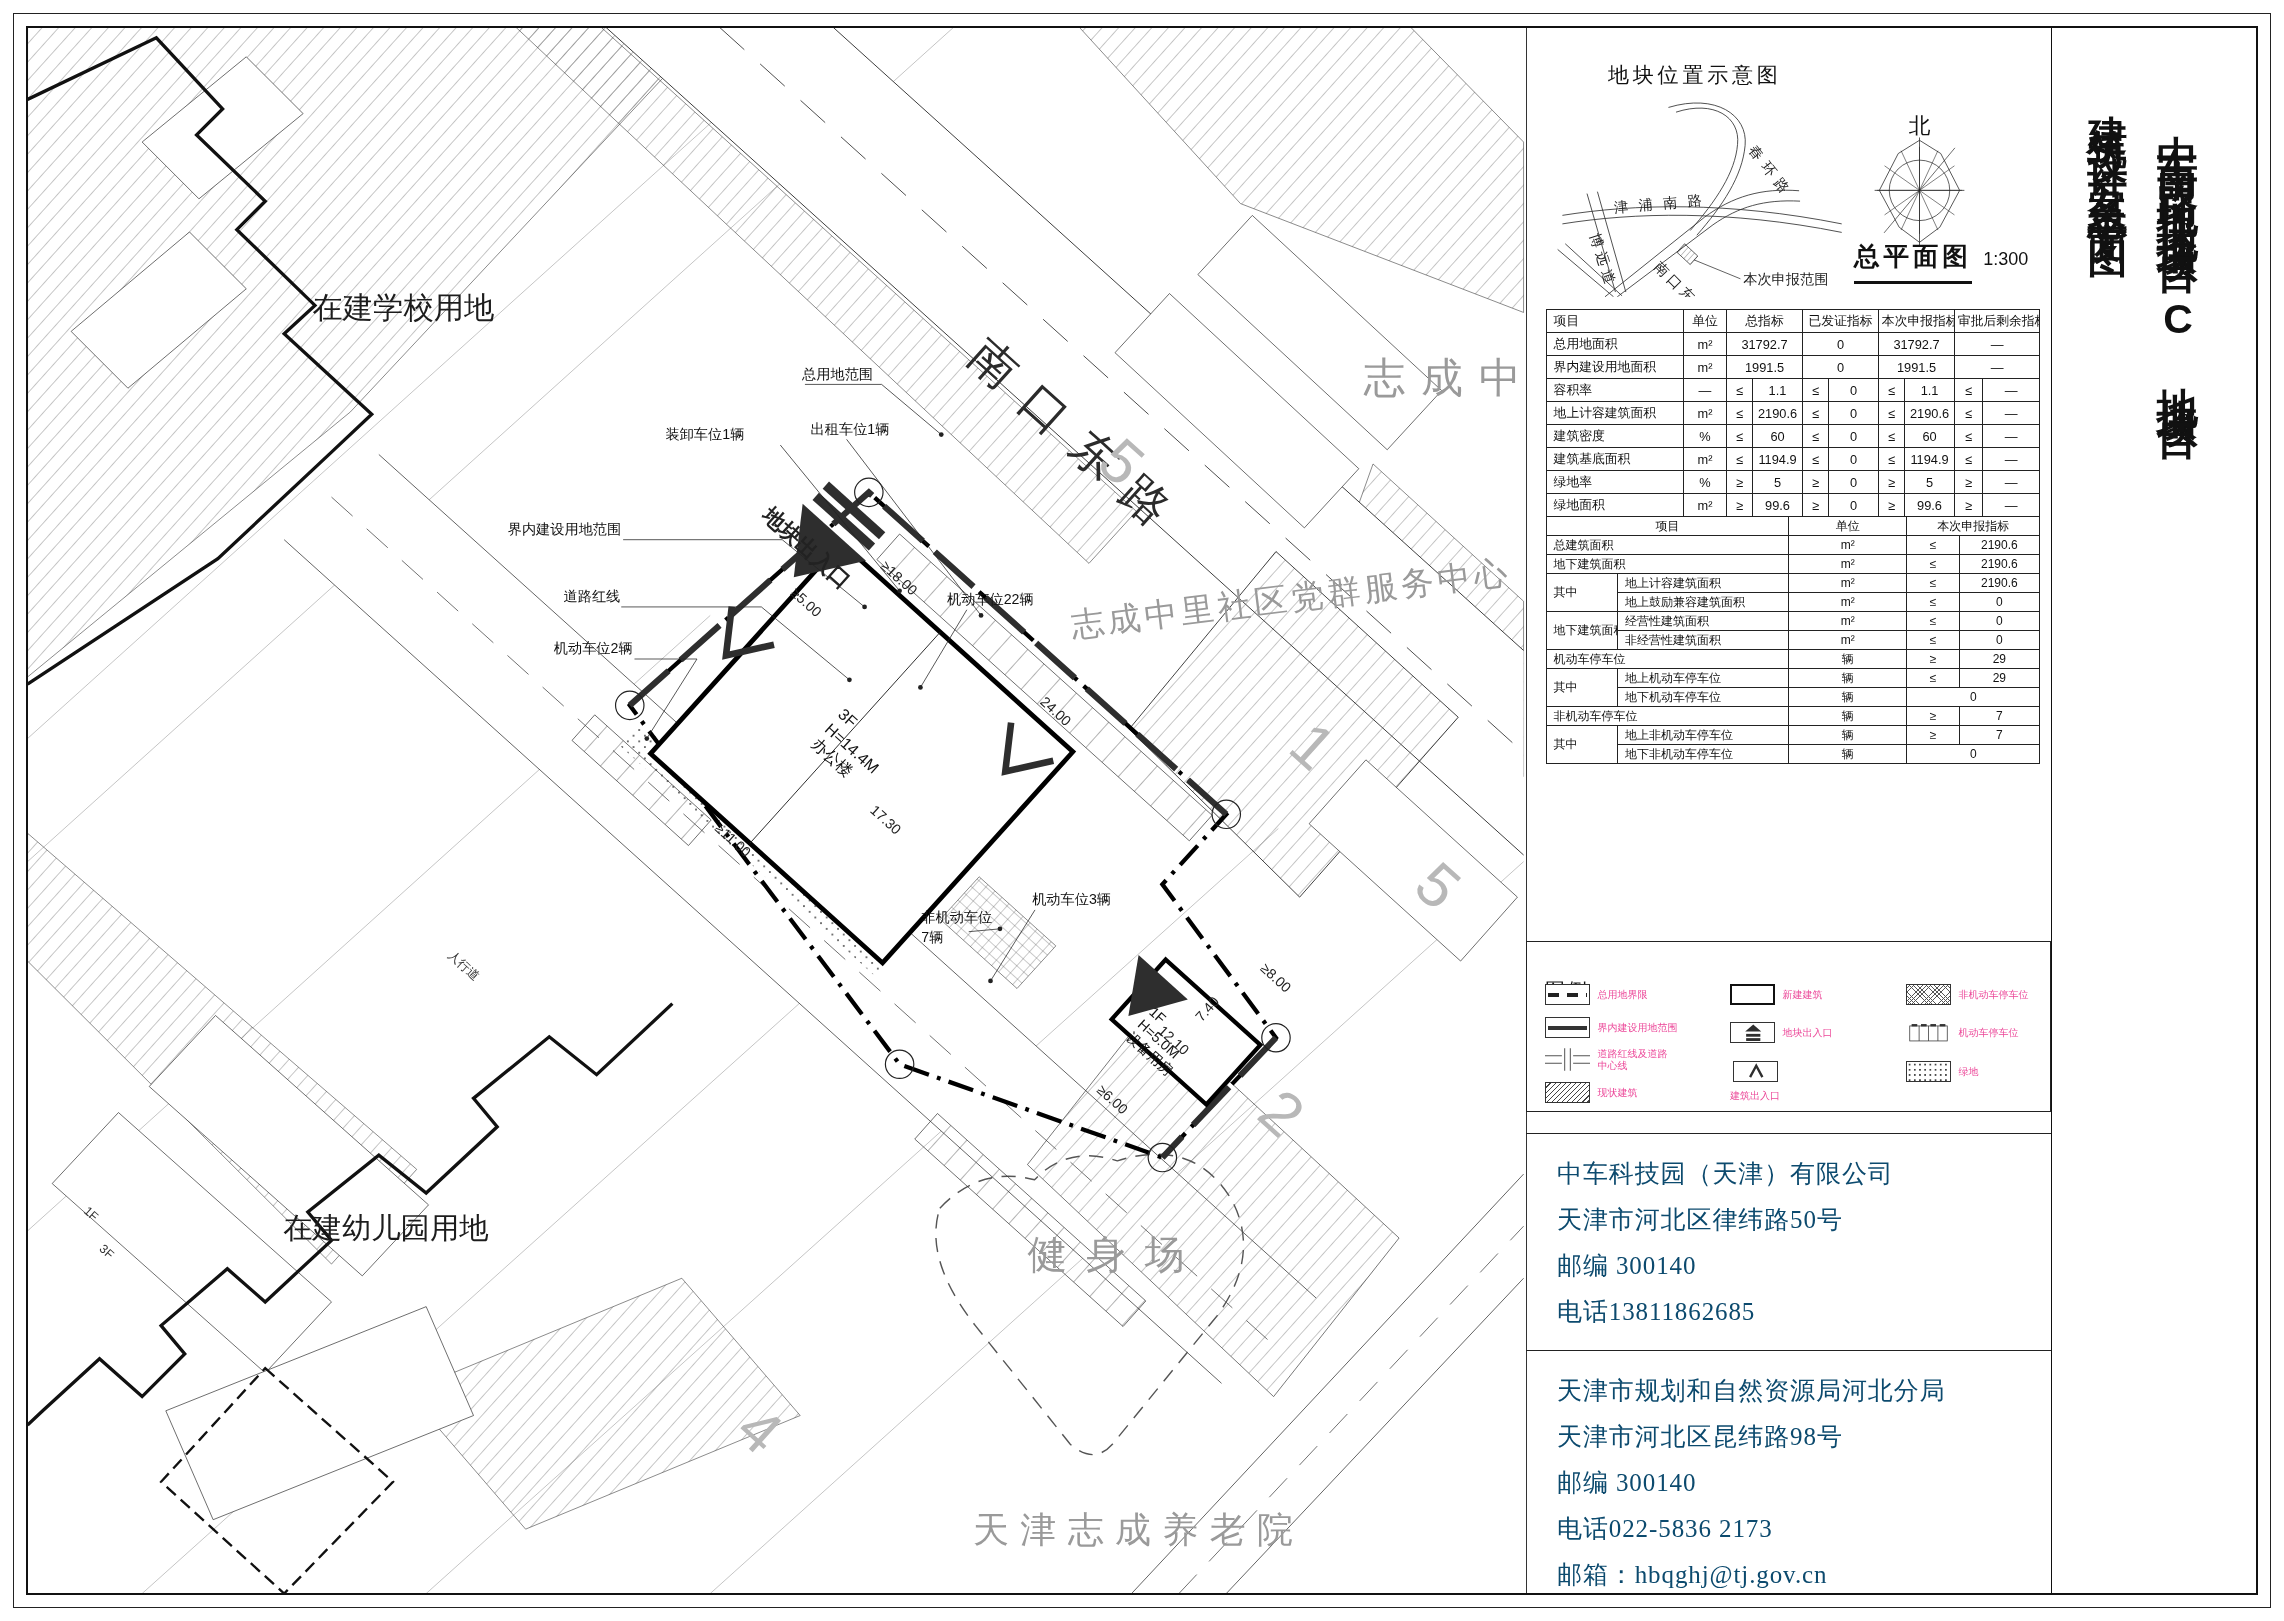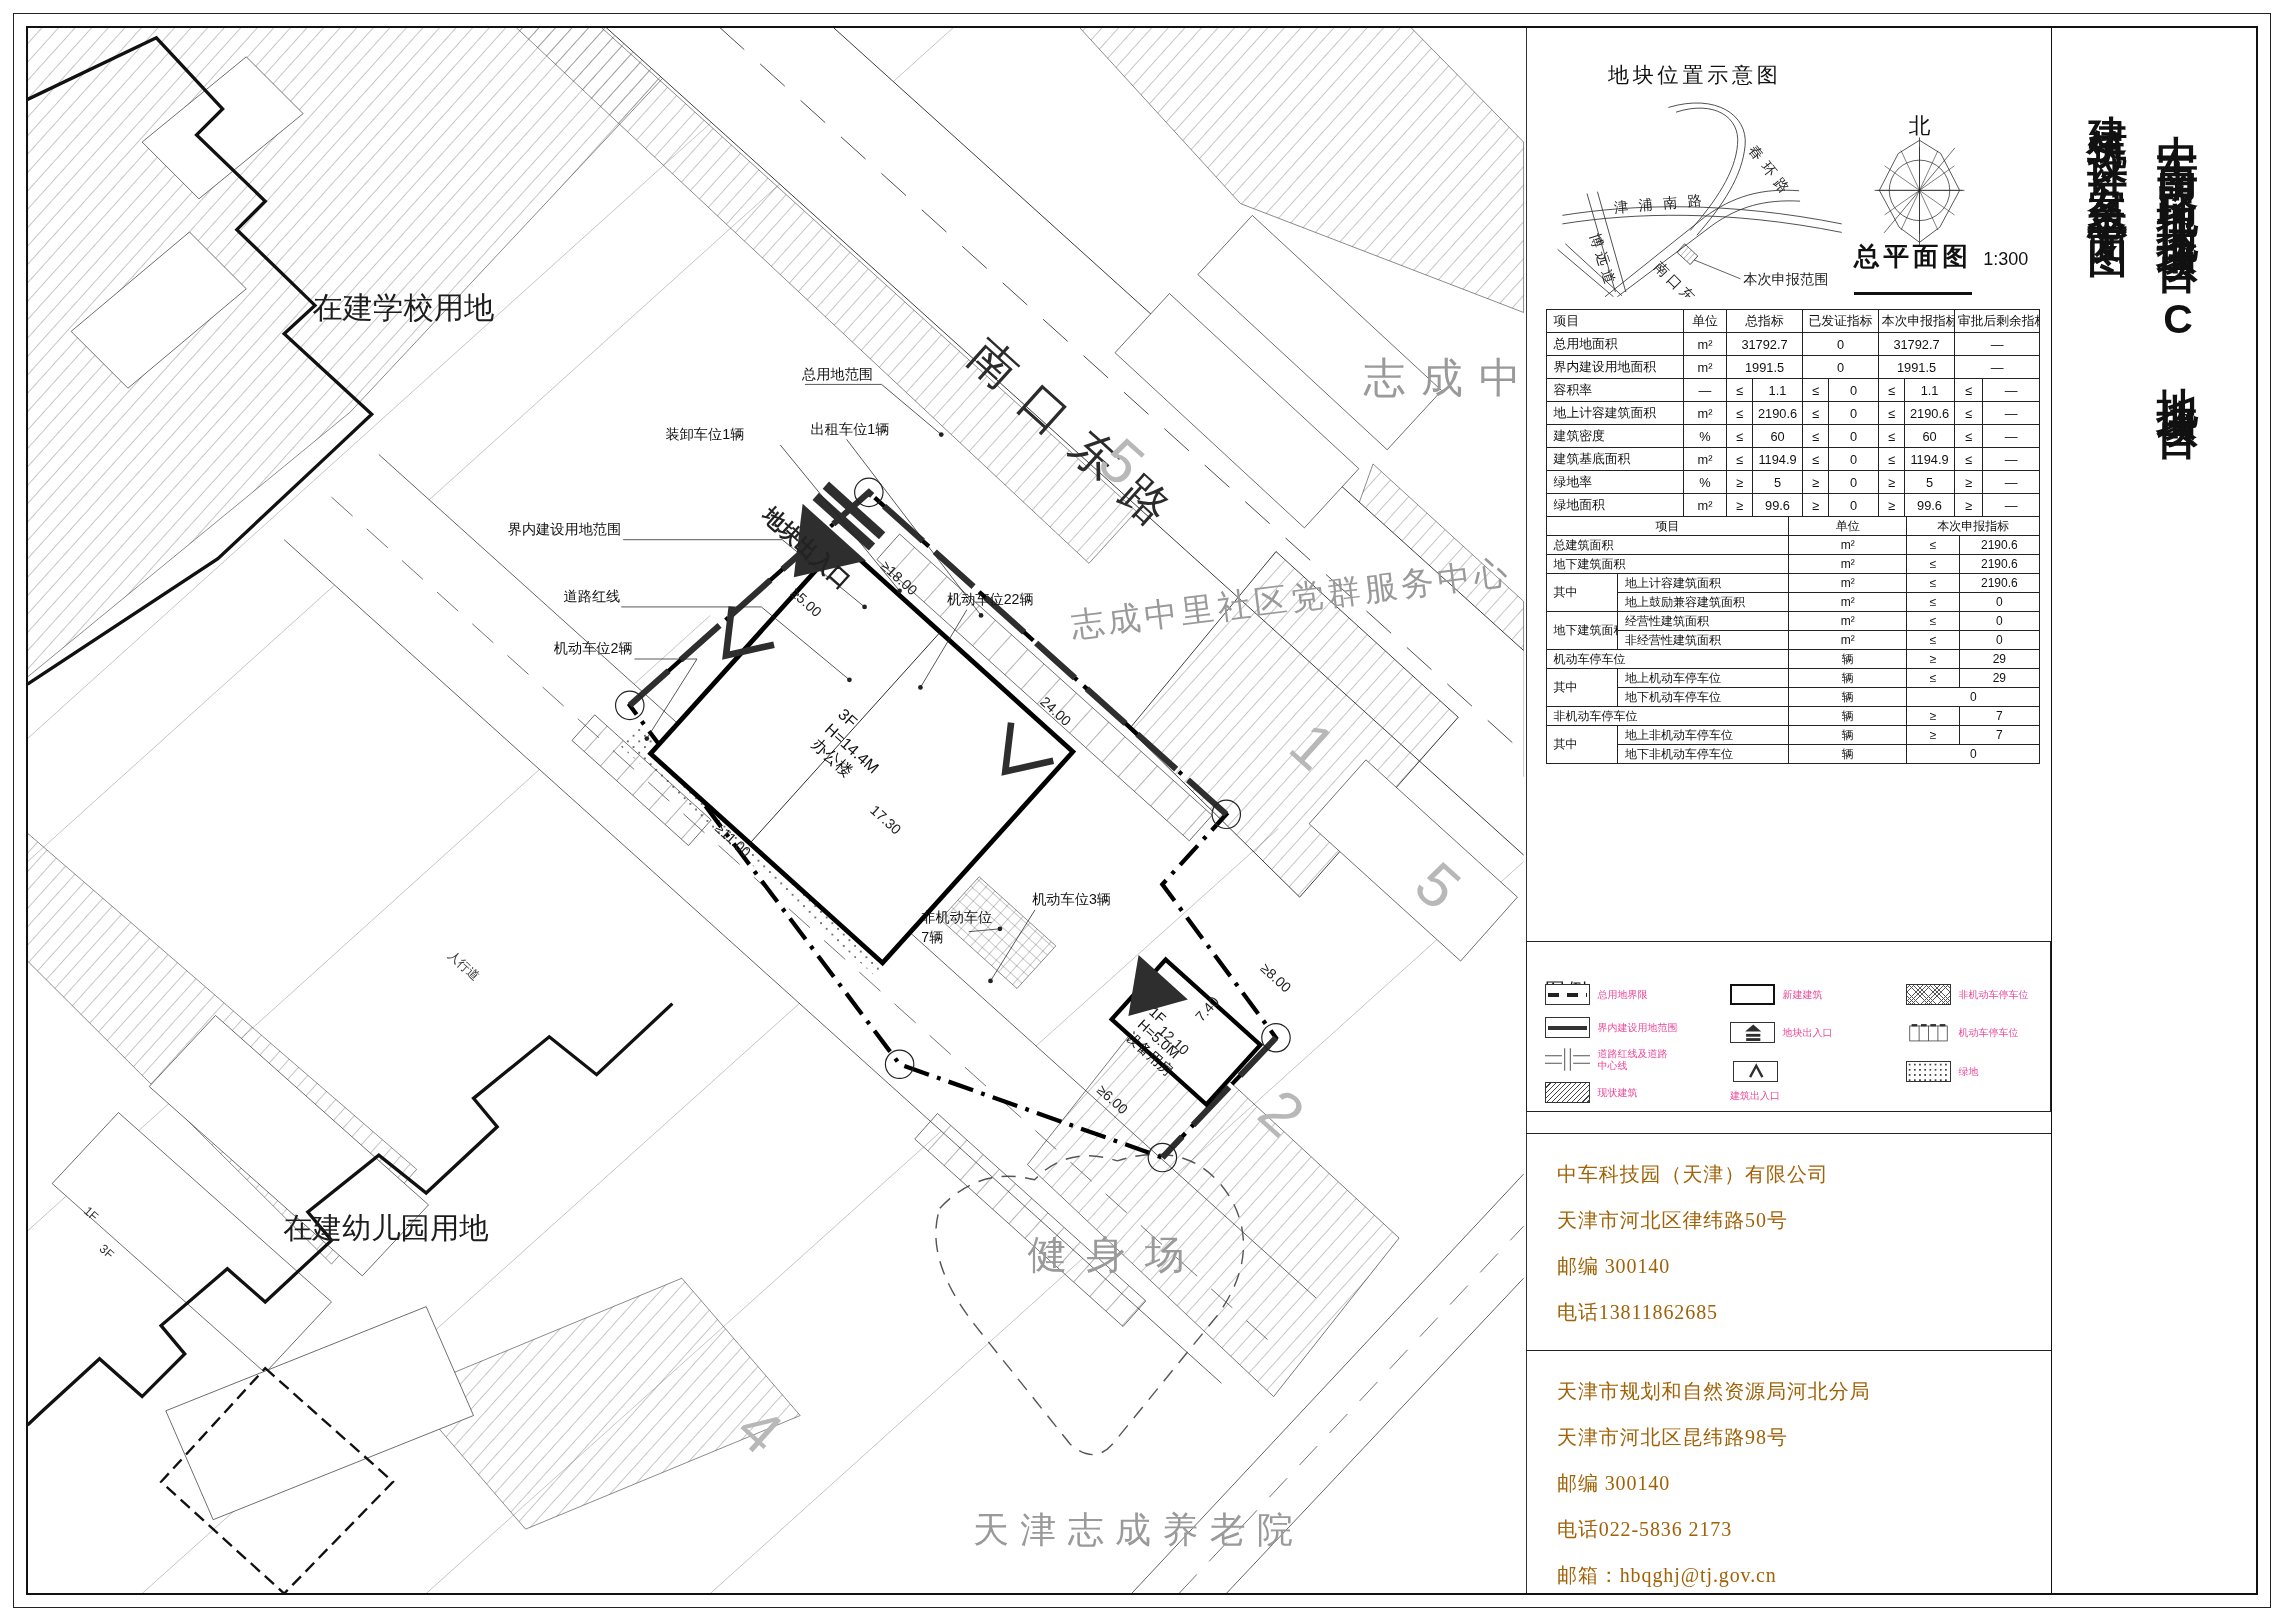--- a/index.html
+++ b/index.html
@@ -15,21 +15,21 @@
   .vt-project{left:2135px;top:102px;font-size:41px;letter-spacing:12.3px;width:71px;text-align:left;}
   .vt-drawing{left:2070px;top:83px;font-size:40px;letter-spacing:14px;width:66px;text-align:left;}
 
   
   .sketch-title{position:absolute;left:1608px;top:61px;font-size:21px;letter-spacing:3.8px;color:#111;}
   .sketch-svg{position:absolute;left:1534px;top:93px;}
   .sketch-svg path{stroke:#333;stroke-width:1.8;fill:none;}
   .sketch-svg text{fill:#222;}
   .compass{position:absolute;left:1865px;top:111px;}
   .plan-caption{position:absolute;left:1854px;top:239px;white-space:nowrap;}
-  .plan-name{font-size:25.6px;font-weight:700;letter-spacing:3.8px;border-bottom:3.8px solid #111;padding-bottom:18px;display:inline-block;}
+  .plan-name{font-size:25.6px;font-weight:700;letter-spacing:3.8px;border-bottom:3.8px solid #111;padding-bottom:7px;display:inline-block;}
   .plan-scale{font-size:18px;margin-left:9.5px;}
 
   
   .tbl-box{position:absolute;left:1546px;top:309px;width:494px;}
   .tbl-title{border:1.2px solid #222;border-bottom:none;text-align:center;font-size:19px;letter-spacing:4.7px;padding:7.6px 0;font-weight:400;}
   table.itable{border-collapse:collapse;width:100%;table-layout:fixed;}
   table.itable td{border:0.9px solid #222;text-align:center;font-size:12.8px;height:22px;padding:0 2.8px;overflow:hidden;white-space:nowrap;}
   table.itable td.l{text-align:left;padding-left:6.6px;}
   #t2 td{height:18px;font-size:12px;}
 
@@ -45,21 +45,21 @@
   .s-exist{background:repeating-linear-gradient(135deg,transparent 0 2.8px,#444 2.8px 3.6px);}
   .s-new{border:2.4px solid #111;}
   .s-nonmotor{background:repeating-linear-gradient(45deg,transparent 0 2.4px,#555 2.4px 3px),repeating-linear-gradient(-45deg,transparent 0 2.4px,#555 2.4px 3px);}
   .s-green{background-image:radial-gradient(#444 0.8px,transparent 0.9px);background-size:5.2px 5.2px;}
   .s-plain{border:none;}
 
   
   .info-box{position:absolute;left:1526px;width:525px;box-sizing:border-box;border-top:1.2px solid #222;padding:17px 0 0 31px;}
   .ib-a{top:1133px;height:218px;}
   .ib-b{top:1350px;height:236px;}
-  .info-box div{font-size:20px;line-height:46px;letter-spacing:0.9px;color:#a16207;font-family:"Liberation Serif","DejaVu Serif",serif;}
+  .info-box div{font-size:25px;line-height:46px;letter-spacing:0.9px;color:#0c4a6e;font-family:"Liberation Serif","DejaVu Serif",serif;}
 
   
   #site-svg{position:absolute;left:0;top:0;}
   #site-svg text{font-family:"Liberation Sans","DejaVu Sans",sans-serif;}
   .t-callout{font-size:30px;fill:#111;}
   .t-dim{font-size:30px;fill:#222;}
   .t-big{fill:#9a9a9a;}
   .t-num{font-size:130px;fill:#b8b8b8;}
   .t-entr{font-size:46px;font-weight:700;fill:#222;}
   .t-bld{font-size:34px;fill:#111;}

